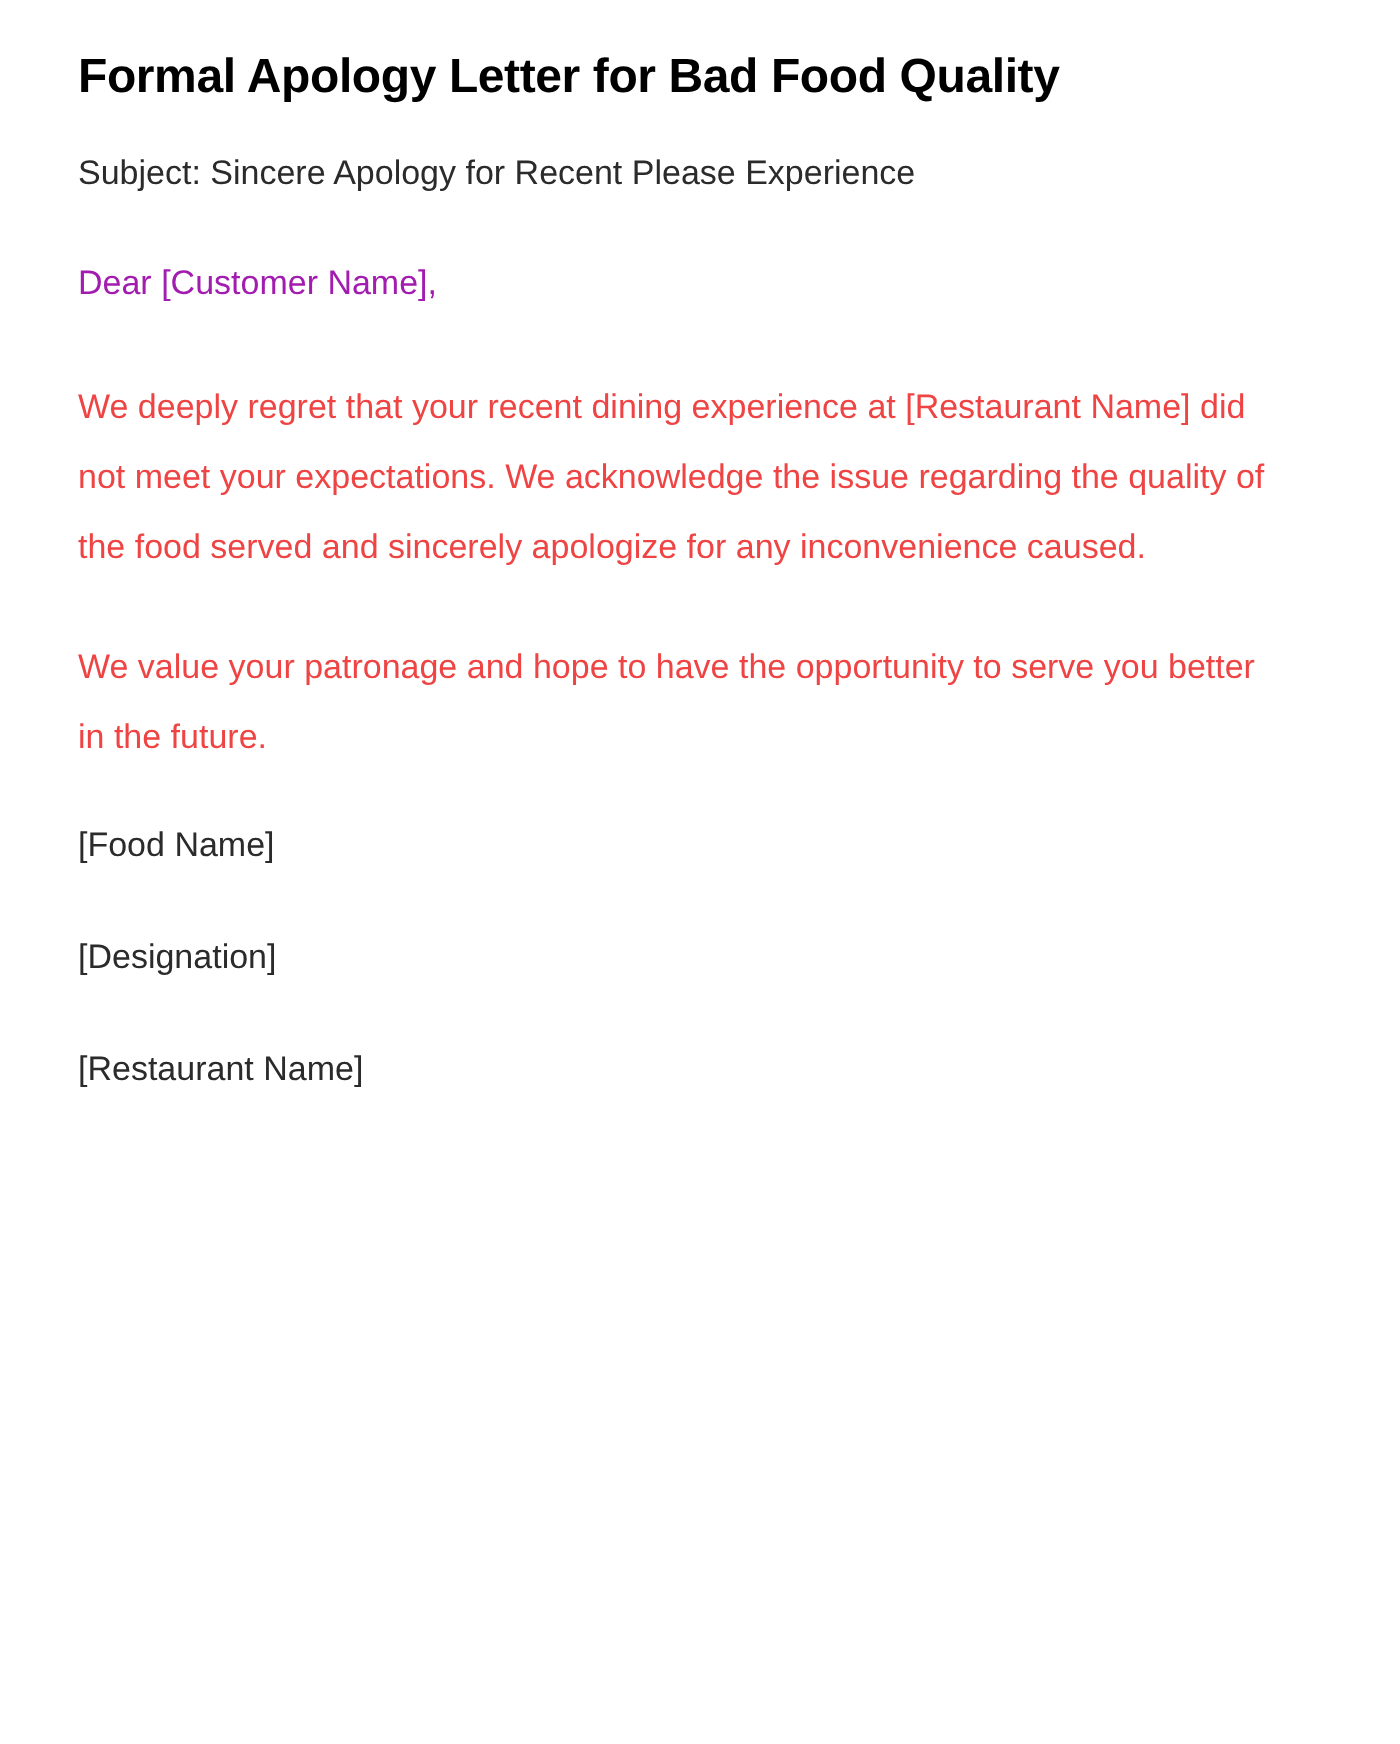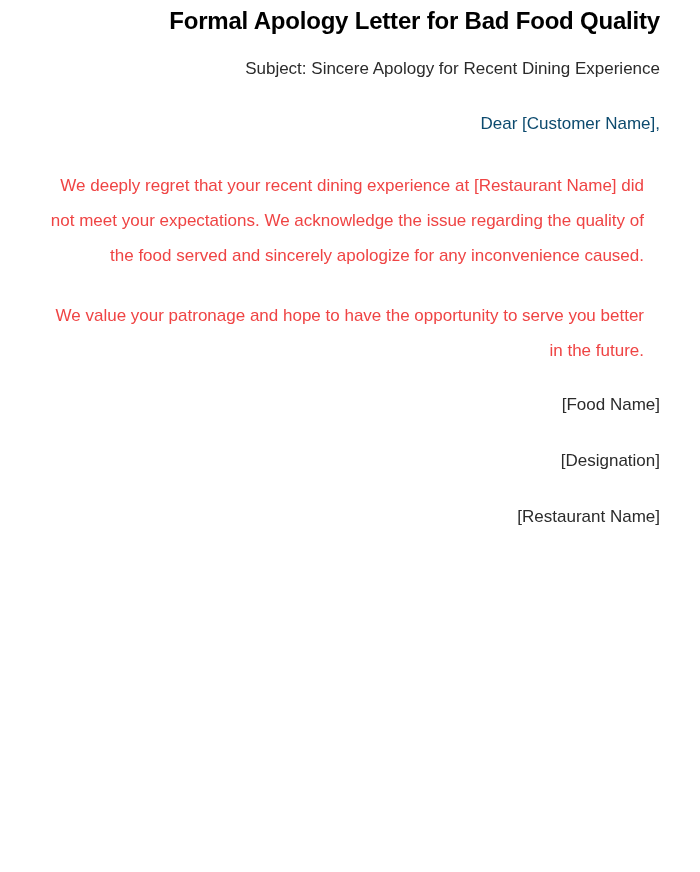--- a/index.html
+++ b/index.html
@@ -12,43 +12,42 @@
     height: 872px;
     overflow: hidden;
     font-family: "Liberation Sans", "DejaVu Sans", sans-serif;
     -webkit-font-smoothing: antialiased;
   }
   .page {
     width: 700px;
     height: 872px;
     background: #ffffff;
     box-sizing: border-box;
-    padding: 6px 40px 0 39px;
-    text-align: right;
+    padding: 24px 40px 0 39px;
   }
   .doc-title {
     font-size: 24px;
     line-height: 30px;
     font-weight: 700;
     color: #000000;
     letter-spacing: -0.2px;
     margin: 0 0 21px 0;
     white-space: nowrap;
   }
   .subject-line {
     font-size: 17px;
     line-height: 24px;
     font-weight: 400;
     color: #2b2b2b;
     margin: 0 0 31px 0;
   }
   .salutation {
     font-size: 17px;
     line-height: 24px;
-    color: #0c4a6e;
+    color: #a21caf;
     margin: 12px 0 32px 0;
   }
   .body-para {
     font-size: 17px;
     line-height: 35px;
     color: #ef4444;
     margin: 0 0 25px 0;
     max-width: 605px;
   }
   .sign-line {
@@ -61,21 +60,21 @@
     margin-bottom: 0;
   }
 </style>
 </head>
 <body>
 
 <div class="page">
 
   <h1 class="doc-title">Formal Apology Letter for Bad Food Quality</h1>
 
-  <p class="subject-line">Subject: Sincere Apology for Recent Dining Experience</p>
+  <p class="subject-line">Subject: Sincere Apology for Recent Please Experience</p>
 
   <p class="salutation">Dear [Customer Name],</p>
 
   <p class="body-para">We deeply regret that your recent dining experience at [Restaurant Name] did not meet your expectations. We acknowledge the issue regarding the quality of the food served and sincerely apologize for any inconvenience caused.</p>
 
 
   <p class="body-para">We value your patronage and hope to have the opportunity to serve you better in the future.</p>
 
 
   <p class="sign-line">[Food Name]</p>

